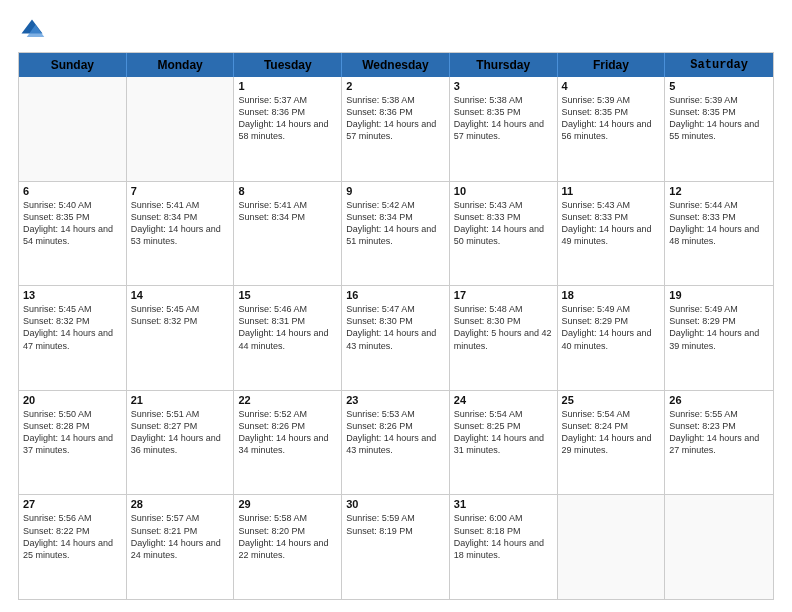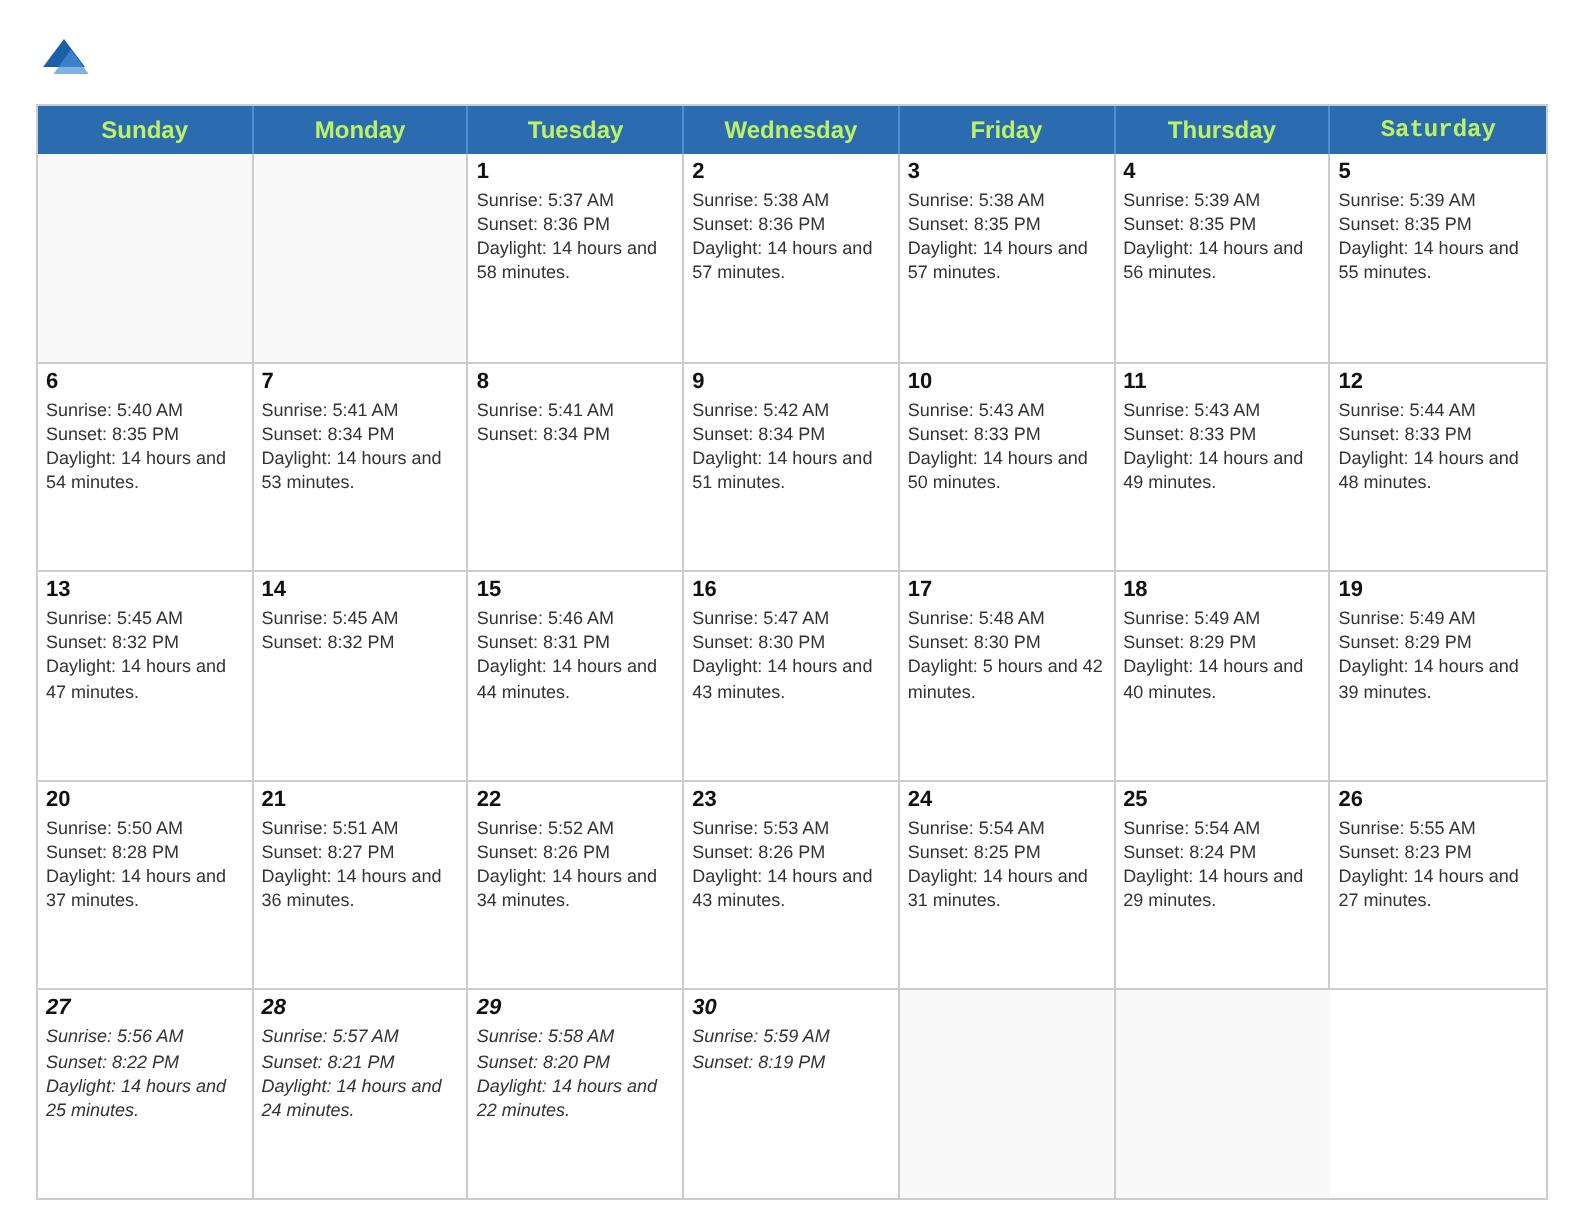--- a/index.html
+++ b/index.html
@@ -57,40 +57,40 @@
       display: flex;
       flex-direction: column;
       border: 1px solid #ccc;
     }
     .cal-header-row {
       display: grid;
       grid-template-columns: repeat(7, 1fr);
       background: #2b6cb0;
     }
     .cal-header-cell {
-      color: #bef264;
+      color: #000000;
       font-size: 12px;
       font-weight: bold;
       text-align: center;
       padding: 5px 2px;
       border-right: 1px solid #4a90d9;
     }
     .cal-header-cell:last-child { border-right: none; font-family: Liberation Mono, monospace; }
     .cal-body {
       flex: 1;
       display: flex;
       flex-direction: column;
     }
     .cal-row {
       display: grid;
       grid-template-columns: repeat(7, 1fr);
       flex: 1;
       border-bottom: 1px solid #ccc;
     }
-    .cal-row:last-child { border-bottom: none; font-style: italic; }
+    .cal-row:last-child { border-bottom: none; }
     .cal-cell {
       border-right: 1px solid #ccc;
       padding: 3px 4px;
       font-size: 9.5px;
       color: #222;
       background: #fff;
       vertical-align: top;
       min-height: 0;
     }
     .cal-cell:last-child { border-right: none; }
@@ -127,22 +127,22 @@
       <div class="location"></div>
     </div>
   </div>
 
   <div class="calendar">
     <div class="cal-header-row" id="cal-header">
         <div class="cal-header-cell">Sunday</div>
         <div class="cal-header-cell">Monday</div>
         <div class="cal-header-cell">Tuesday</div>
         <div class="cal-header-cell">Wednesday</div>
+        <div class="cal-header-cell">Thursday</div>
         <div class="cal-header-cell">Friday</div>
-        <div class="cal-header-cell">Thursday</div>
         <div class="cal-header-cell">Saturday</div>
       </div>
     <div class="cal-body" id="cal-body">
         <div class="cal-row">
           <div class="cal-cell empty"></div>
           <div class="cal-cell empty"></div>
           <div class="cal-cell">
             <div class="day-num">1</div>
             <div class="cell-line">Sunrise: 5:37 AM</div>
             <div class="cell-line">Sunset: 8:36 PM</div>
@@ -319,19 +319,25 @@
           <div class="cal-cell">
             <div class="day-num">29</div>
             <div class="cell-line">Sunrise: 5:58 AM</div>
             <div class="cell-line">Sunset: 8:20 PM</div>
             <div class="cell-line">Daylight: 14 hours and 22 minutes.</div>
           </div>
           <div class="cal-cell">
             <div class="day-num">30</div>
             <div class="cell-line">Sunrise: 5:59 AM</div>
             <div class="cell-line">Sunset: 8:19 PM</div>
+          </div>
+          <div class="cal-cell">
+            <div class="day-num">31</div>
+            <div class="cell-line">Sunrise: 6:00 AM</div>
+            <div class="cell-line">Sunset: 8:18 PM</div>
+            <div class="cell-line">Daylight: 14 hours and 18 minutes.</div>
           </div>
           <div class="cal-cell empty"></div>
           <div class="cal-cell empty"></div>
         </div>
       </div>
   </div>
 </div>
 
 </body></html>

